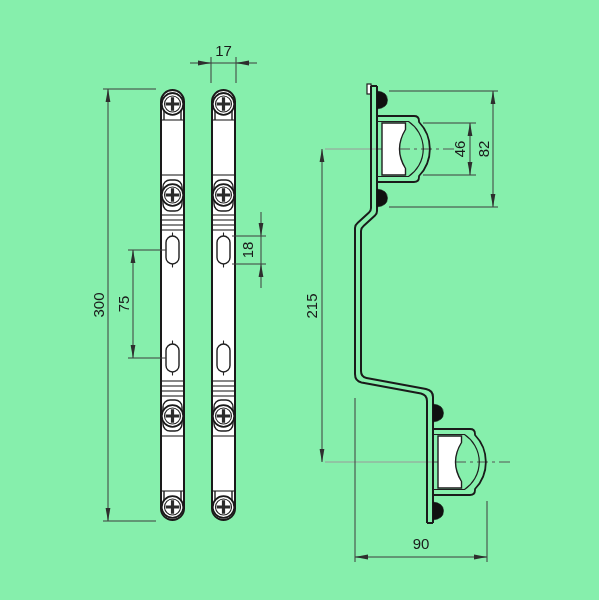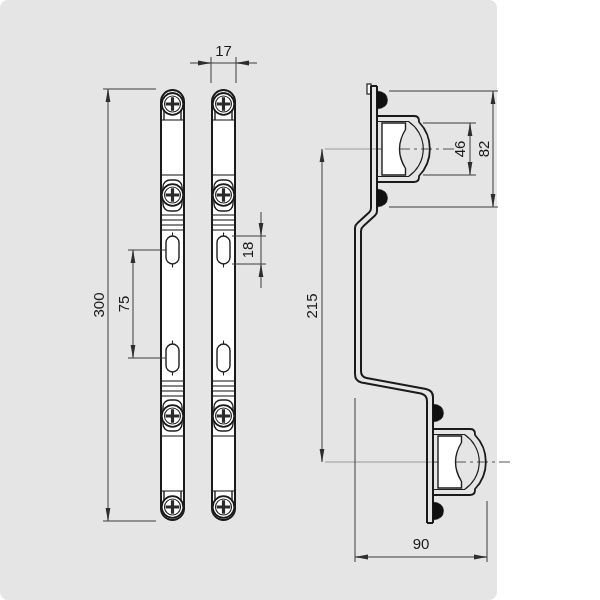--- a/index.html
+++ b/index.html
@@ -1,16 +1,16 @@
 <!DOCTYPE html>
 <html><head>
 <meta charset="utf-8">
 <style>
   html,body{margin:0;padding:0;background:#ffffff;}
-  .stage{width:497px;height:600px;background:#e5e5e5;position:relative;font-family:"Liberation Sans",sans-serif;border-radius:8px;}
+  .stage{width:599px;height:600px;background:#86efac;position:relative;font-family:"Liberation Sans",sans-serif;}
   svg{display:block;}
   .s20{stroke:#1a1a1a;stroke-width:2;fill:none;stroke-linejoin:round;}
   .s18{stroke:#1a1a1a;stroke-width:1.8;fill:none;stroke-linejoin:round;}
   .s14{stroke:#1f1f1f;stroke-width:1.4;fill:none;}
   .s12{stroke:#1f1f1f;stroke-width:1.2;fill:none;}
   .s11{stroke:#242424;stroke-width:1.1;fill:none;}
   .fw{fill:#ffffff;}
   .dim{stroke:#3d3d3d;stroke-width:1;fill:none;}
   .ah{fill:#2e2e2e;stroke:none;}
   .cl-light{stroke:#9a9a9a;stroke-width:1;fill:none;}

